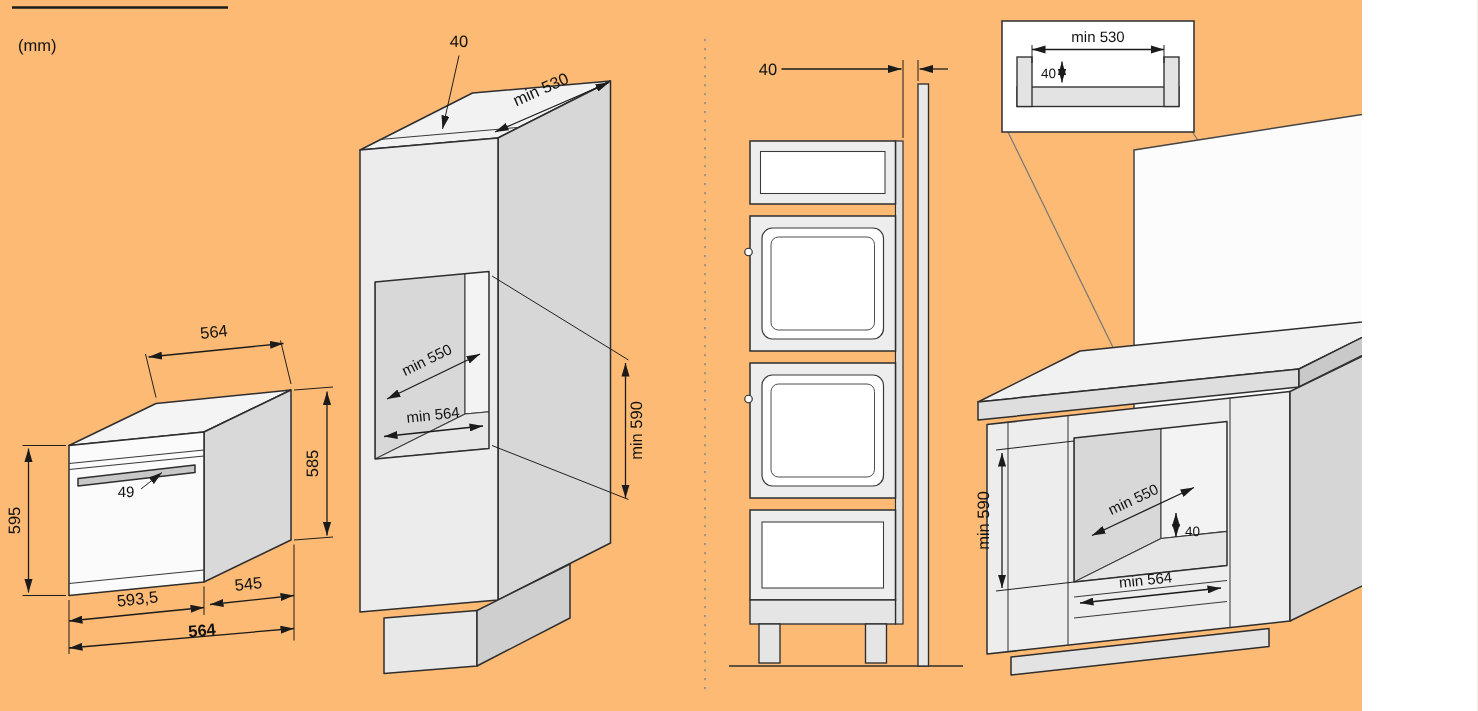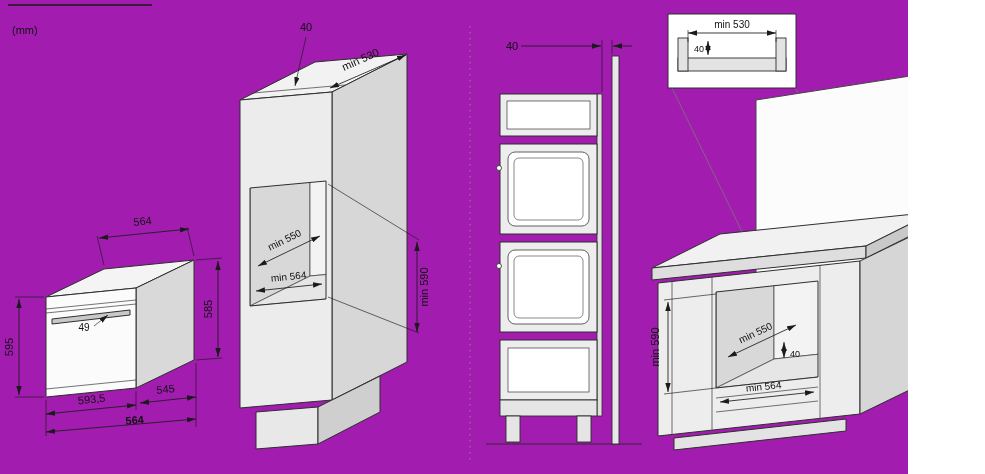--- a/index.html
+++ b/index.html
@@ -1,16 +1,16 @@
 <!DOCTYPE html>
 <html><head>
 <meta charset="utf-8">
 <style>
   html,body{margin:0;padding:0;background:#ffffff}
-  .page{width:908px;height:474px;position:relative;background:#a21caf;font-family:"Liberation Sans",sans-serif;overflow:hidden}
+  .page{width:908px;height:474px;position:relative;background:#fdba74;font-family:"Liberation Sans",sans-serif;overflow:hidden}
   svg{display:block}
   svg text{font-family:"Liberation Sans",sans-serif;fill:#111;font-size:11px}
   .obj{stroke:#2e2e2e;stroke-width:1;stroke-linejoin:round}
   .edge{stroke:#2e2e2e;stroke-width:1;fill:none;stroke-linejoin:round}
   .thin{stroke:#3a3a3a;stroke-width:.7;fill:none}
   .dim{stroke:#1b1b1b;stroke-width:.85;fill:none}
   .ext{stroke:#1b1b1b;stroke-width:.65;fill:none}
   .small{font-size:10px}
   .tiny{font-size:9px}
   .bold{font-weight:bold}

